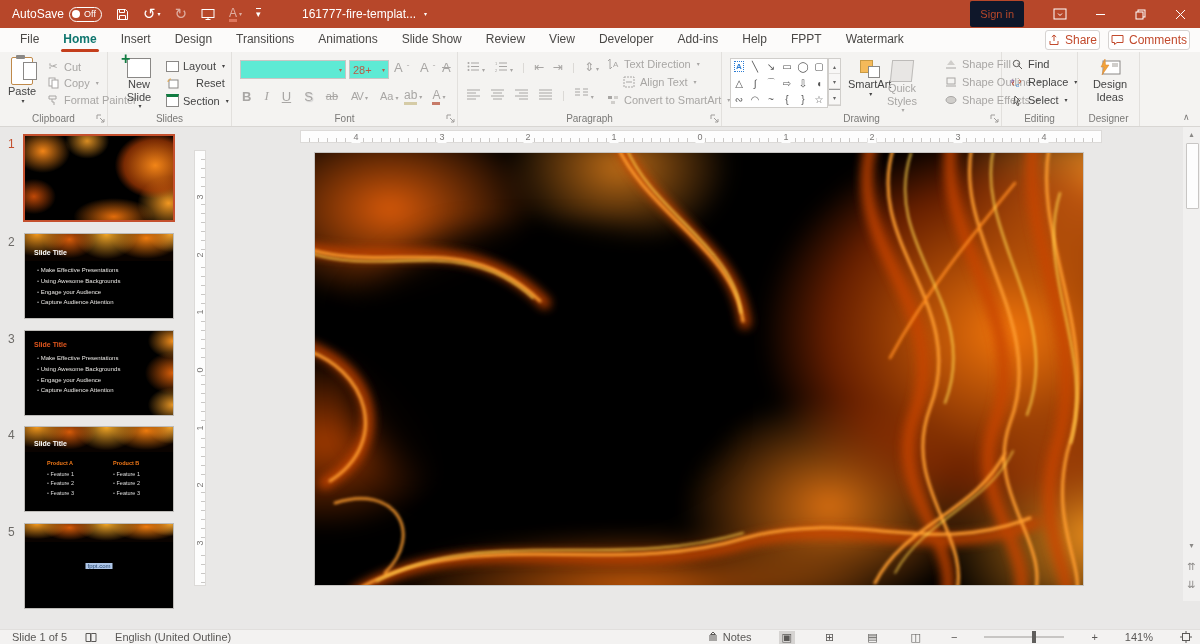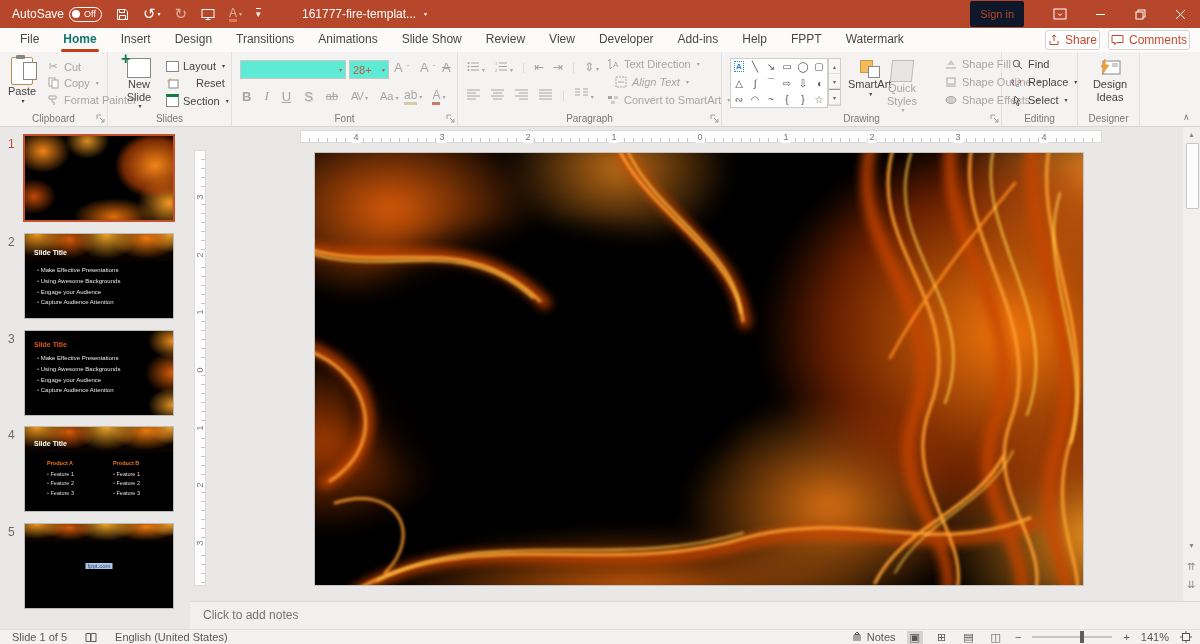--- a/index.html
+++ b/index.html
@@ -111,21 +111,21 @@
     background:radial-gradient(ellipse at 52% 50%,#000 38%,rgba(0,0,0,.9) 62%,transparent 80%);}
   .fire-svg{position:absolute;inset:0;width:100%;height:100%;}
   
   .notesbar{position:absolute;left:190px;top:601px;width:1010px;height:28px;background:#F1F0EF;border-top:1px solid #DBD9D7;box-sizing:border-box;}
   .notesbar .ph{position:absolute;left:13px;top:6px;font-size:12px;color:#767472;}
   .vscroll{position:absolute;left:1183px;top:127px;width:17px;height:474px;background:#F1F0EF;}
   .vscroll .arr{position:absolute;left:0;width:17px;text-align:center;font-size:8px;color:#8A8886;}
   .vthumb{position:absolute;left:3px;top:16px;width:11px;height:64px;background:#FDFDFD;border:1px solid #C8C6C4;border-radius:1px;}
   .statusbar{position:absolute;left:0;top:629px;width:1200px;height:15px;background:#F3F2F1;border-top:1px solid #E1DFDD;box-sizing:border-box;font-size:11px;color:#5A5856;}
   .sb-l{position:absolute;left:12px;top:0;height:14px;display:flex;align-items:center;gap:18px;}
-  .sb-r{position:absolute;right:8px;top:0;height:14px;display:flex;align-items:center;gap:11px;}
+  .sb-r{position:absolute;right:8px;top:0;height:14px;display:flex;align-items:center;gap:27px;}
   .vwbtn{font-size:11px;color:#5A5856;padding:0 3px;line-height:13px;}
   .vwbtn.on{background:#D6D4D2;}
   .ztrack{position:relative;width:80px;height:2px;background:#C8C6C4;}
   .zhandle{position:absolute;left:60%;top:-5px;width:4px;height:12px;background:#605E5C;}
   svg{display:block;}
 </style>
 </head>
 <body>
 
 <div class="app">
@@ -390,21 +390,21 @@
       <div class="rrow dis" style="left:148px;top:6px;">
         <span class="ibx">
             <svg width="12" height="12" viewBox="0 0 12 12">
               <path d="M3 1v10M3 1l-2 2M3 11l2-2" stroke="#A8A6A4" fill="none"></path>
               <text x="6" y="9" font-size="8" fill="#A8A6A4">A</text>
             </svg>
           </span>
         <span>Text Direction</span>
         <span class="cr">▾</span>
       </div>
-      <div class="rrow dis" style="left:156px;top:24px;font-style:italic;">
+      <div class="rrow dis" style="left:164px;top:24px;">
         <span class="ibx">
             <svg width="12" height="12" viewBox="0 0 12 12">
               <rect x="1" y="1" width="10" height="10" fill="none" stroke="#A8A6A4" stroke-dasharray="2 1"></rect>
               <path d="M3 6h6" stroke="#A8A6A4"></path>
             </svg>
           </span>
         <span>Align Text</span>
         <span class="cr">▾</span>
       </div>
       <div class="rrow dis" style="left:148px;top:42px;">
@@ -673,33 +673,30 @@
   </div>
 
   <div class="vscroll">
     <span class="arr" style="top:3px;">▴</span>
     <span class="vthumb"></span>
     <span class="arr" style="top:414px;">▾</span>
     <span class="arr" style="top:434px;font-size:10px;">⇈</span>
     <span class="arr" style="top:452px;font-size:10px;">⇊</span>
   </div>
 
-  <div class="notesbar">
-    <span class="ph">Click to add notes</span>
-  </div>
 
   <div class="statusbar">
     <div class="sb-l">
       <span>Slide 1 of 5</span>
       <span>
           <svg width="12" height="11" viewBox="0 0 12 11">
             <path d="M1 1.5h4.5v8H1zM6.5 1.5H11v8H6.5M6 1v9" fill="none" stroke="#5A5856"></path>
           </svg>
         </span>
-      <span>English (United States)</span>
+      <span>English (United Outline)</span>
     </div>
     <div class="sb-r">
       <span style="display:flex;align-items:center;gap:4px;">
         <svg width="12" height="10" viewBox="0 0 12 10">
             <path d="M2 4h8M2 6h8M2 8h8M6 0l-2.5 2.5h5z" stroke="#5A5856" fill="none"></path>
           </svg>
         <span>Notes</span>
       </span>
       <span class="vwbtn on">▣</span>
       <span class="vwbtn">⊞</span>

